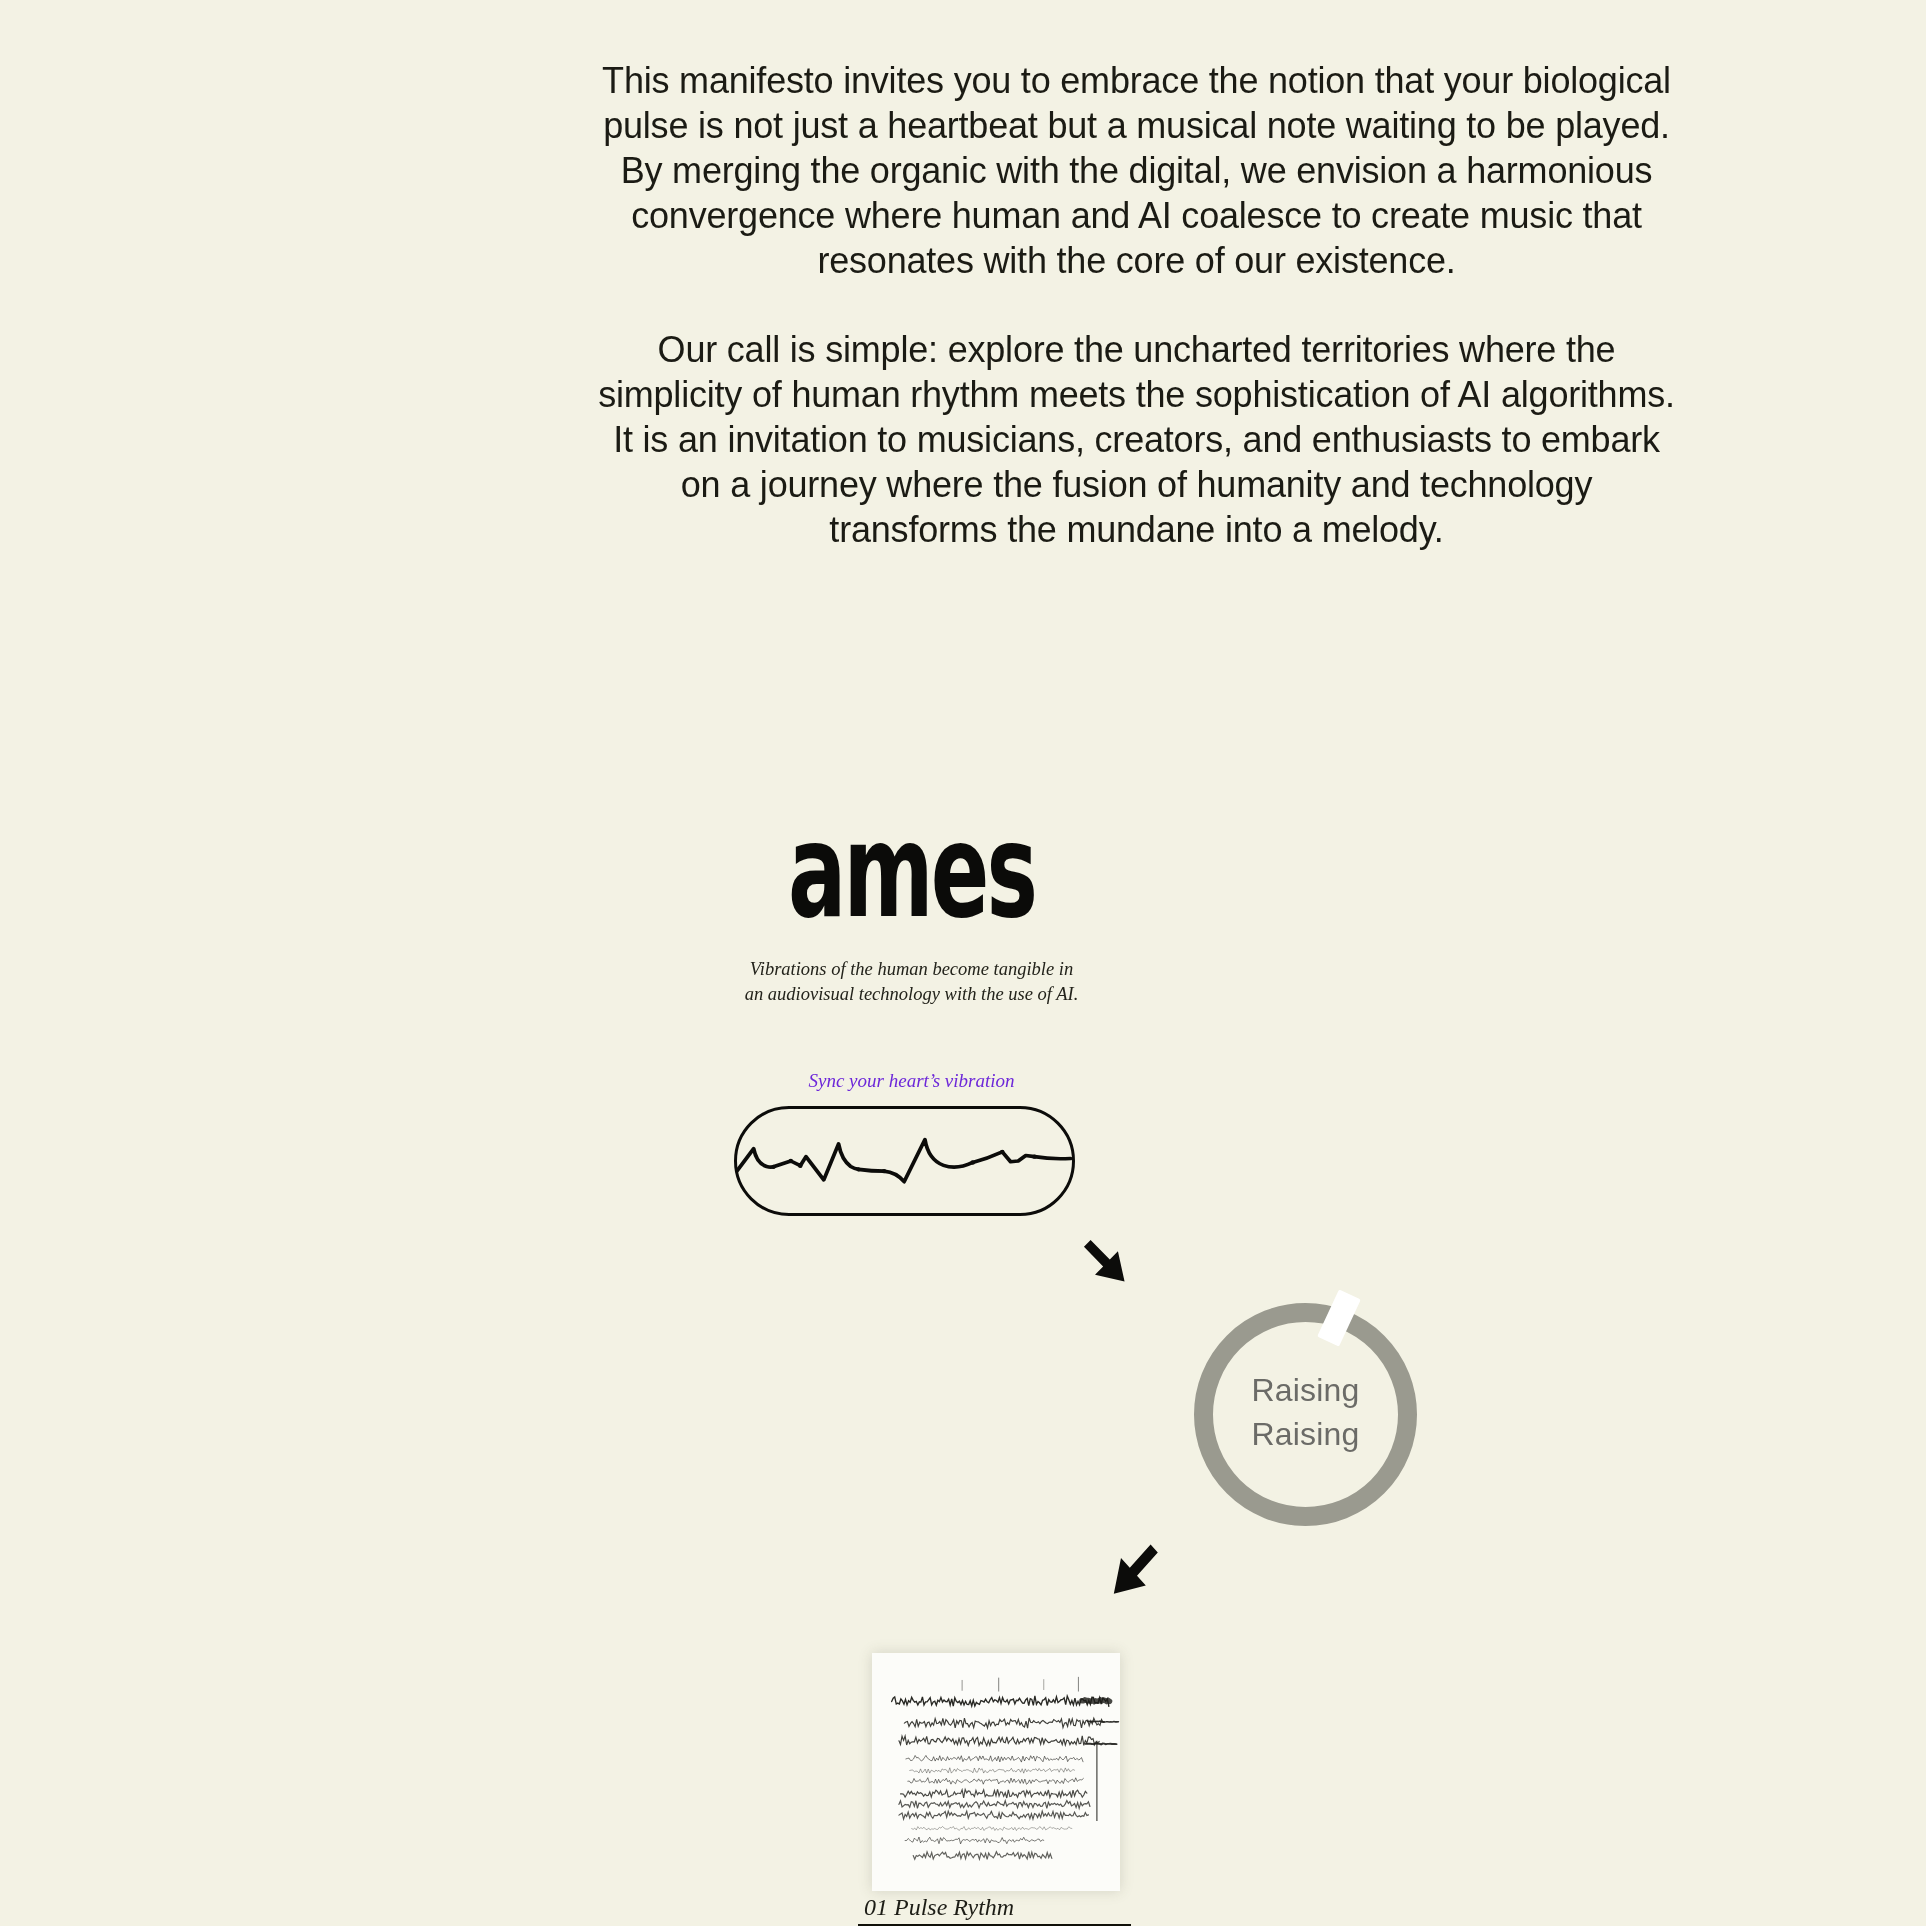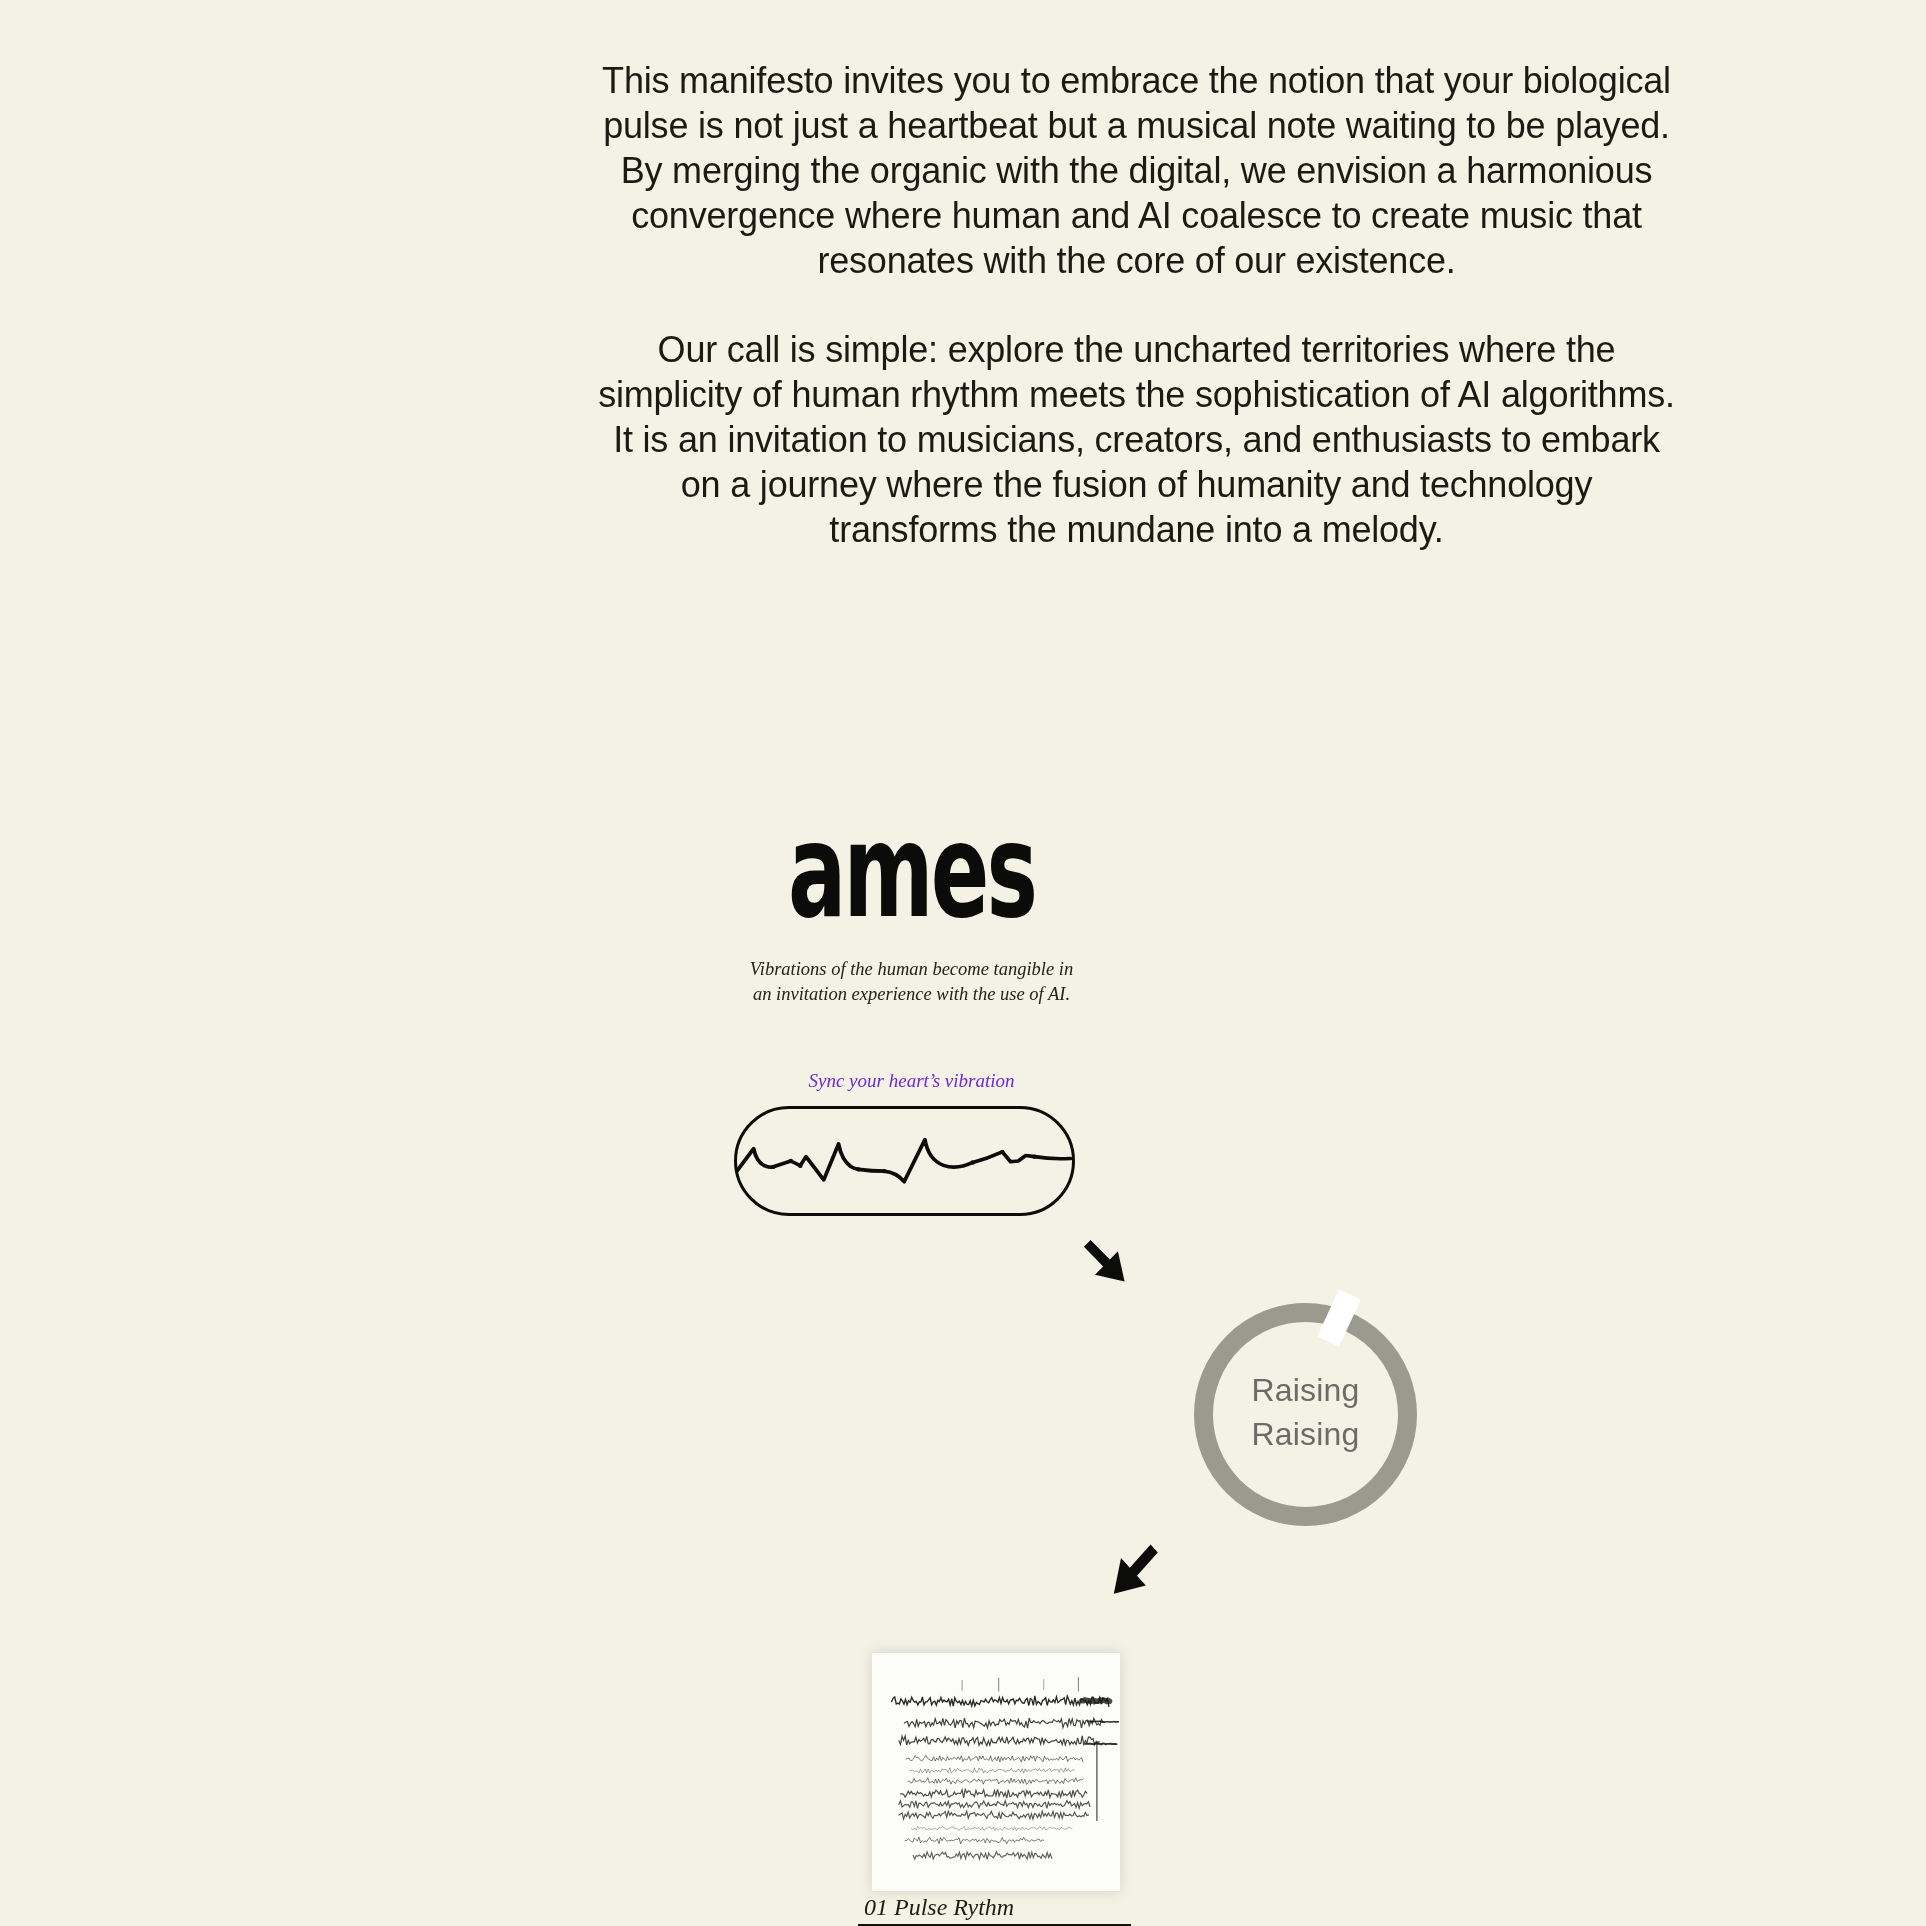--- a/index.html
+++ b/index.html
@@ -127,21 +127,21 @@
 resonates with the core of our existence.</p>
     <p>Our call is simple: explore the uncharted territories where the
 simplicity of human rhythm meets the sophistication of AI algorithms.
 It is an invitation to musicians, creators, and enthusiasts to embark
 on a journey where the fusion of humanity and technology
 transforms the mundane into a melody.</p>
   </section>
 
   <div class="abs logo">ames</div>
   <div class="abs tagline">Vibrations of the human become tangible in
-an invitation experience with the use of AI.</div>
+an audiovisual technology with the use of AI.</div>
 
   <div class="abs sync-prompt">Sync your heart’s vibration</div>
 
   <div class="abs pill">
     <svg viewBox="0 0 884 286" preserveAspectRatio="none">
       <path id="ecg-path" fill="none" stroke="#0c0c0a" stroke-width="10" stroke-linecap="round" stroke-linejoin="round" d="M0 170 L44 109 Q52 150 78 158 Q88 161 96 159 L142 143 L167 156 L182 131 L229 195 L268 96 Q276 140 300 158 Q310 164 321 166 Q355 171 388 171 Q420 174 441 200 L496 84 Q505 140 545 155 Q580 168 622 147 Q660 137 700 118 L722 145 L742 143 L762 128 L785 131 Q830 139 880 136"></path>
       <g id="ecg-dots" fill="#0c0c0a">
           <circle cx="96" cy="159" r="6"></circle>
           <circle cx="142" cy="143" r="6"></circle>
           <circle cx="167" cy="156" r="6"></circle>

